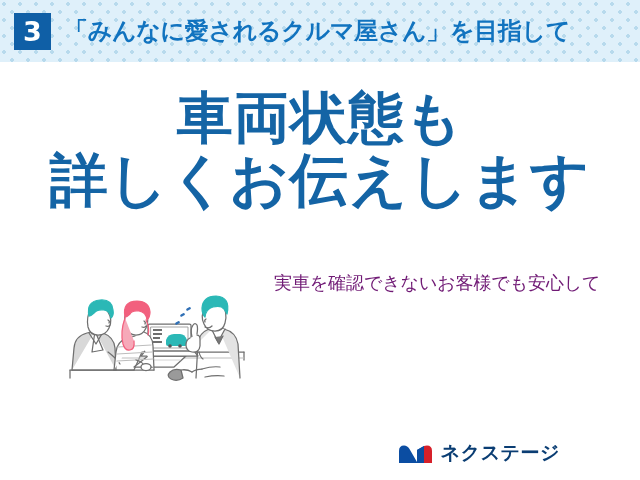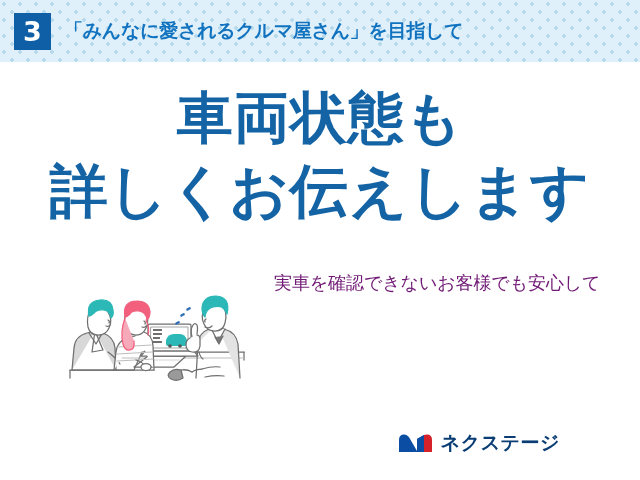--- a/index.html
+++ b/index.html
@@ -44,21 +44,21 @@
     font-size: 27px;
     font-weight: bold;
     line-height: 37px;
     text-align: center;
     letter-spacing: 0px;
     font-family: "DejaVu Sans", sans-serif;
     flex: 0 0 auto;
   }
   #header-title {
     margin-left: 13px;
-    font-size: 19px;
+    font-size: 24px;
     color: #1173bf;
     font-weight: bold;
     letter-spacing: -0.3px;
     white-space: nowrap;
   }
 
   
   #card {
     position: absolute;
     left: 0;
@@ -77,21 +77,21 @@
     color: #1464a5;
     font-weight: bold;
     letter-spacing: 1px;
     line-height: 1.06;
   }
   .headline-line {
     display: block;
     white-space: nowrap;
   }
   #headline-line-1 { font-size: 56px; }
-  #headline-line-2 { font-size: 58px; margin-top: 13px; }
+  #headline-line-2 { font-size: 58px; margin-top: 2px; }
 
   
   #content-row {
     position: absolute;
     left: 0;
     top: 208px;
     width: 640px;
     height: 140px;
   }
 
@@ -120,23 +120,23 @@
   #footer {
     position: absolute;
     left: 0;
     top: 420px;
     width: 640px;
     height: 60px;
   }
   #logo {
     position: absolute;
     right: 80px;
-    top: 10px;
+    top: 20px;
     display: flex;
-    align-items: center;
+    align-items: flex-end;
   }
   #logo-mark {
     width: 35px;
     height: 23px;
     flex: 0 0 auto;
   }
   #logo-text {
     margin-left: 8px;
     font-size: 19px;
     font-weight: bold;

